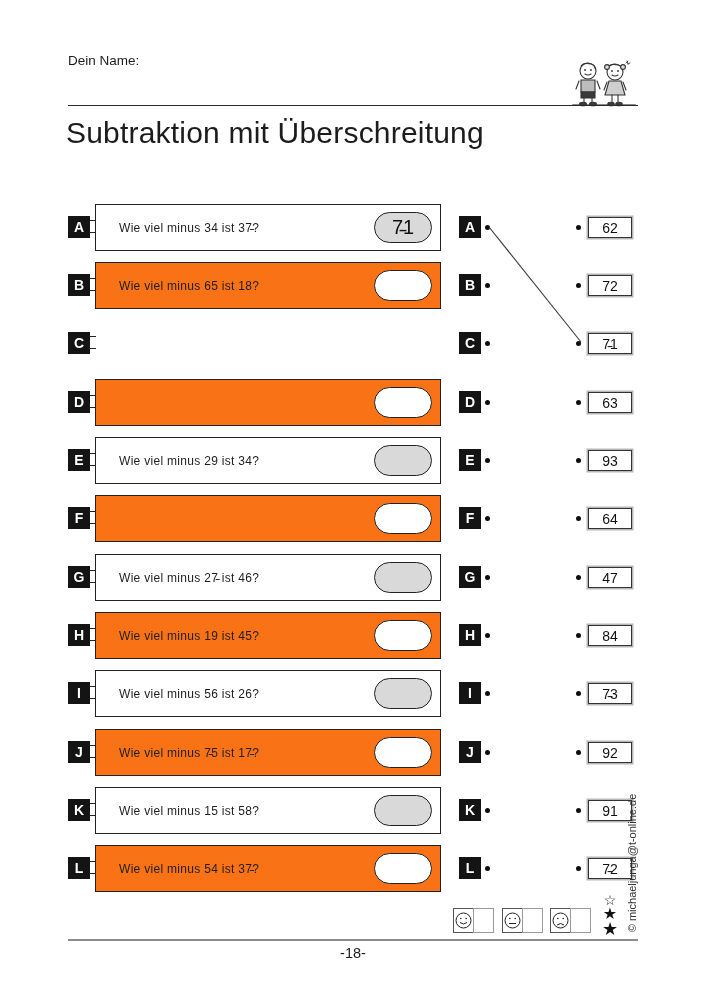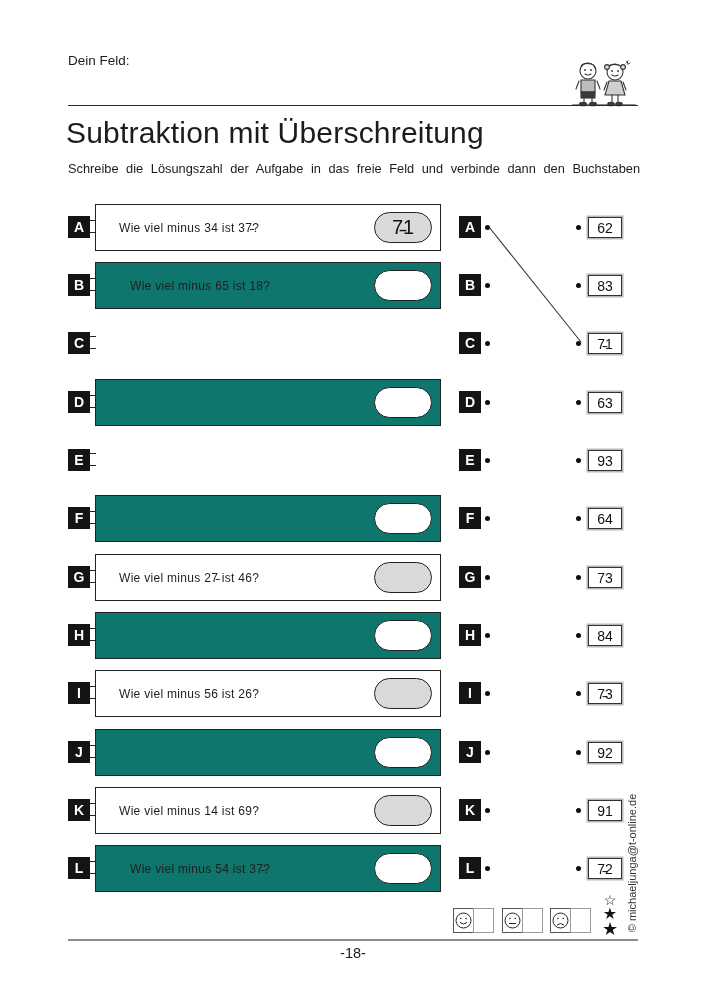--- a/index.html
+++ b/index.html
@@ -16,30 +16,30 @@
   .instr1{text-align:justify;text-align-last:justify;}
 
   .chip{width:22px;height:22px;background:#141414;color:#fff;font-weight:bold;font-size:14px;
         display:flex;align-items:center;justify-content:center;box-sizing:border-box;}
   .task-row{position:absolute;left:68px;height:47px;width:560px;}
   .chip-l{position:absolute;left:0;top:12px;}
   .tab{position:absolute;left:21px;top:16px;width:7px;height:13px;
        border-top:1.5px solid #222;border-bottom:1.5px solid #222;box-sizing:border-box;}
   .task-box{position:absolute;left:27px;top:0;width:346px;height:47px;border:1.3px solid #222;
             background:#fff;box-sizing:border-box;display:flex;align-items:center;}
-  .task-box.shaded{background:#0f766e;padding-left:11px;}
+  .task-box.shaded{background:#f97316;}
   .q{font-size:12px;padding-left:23px;color:#1e1e1e;letter-spacing:0.3px;white-space:nowrap;}
   .oval{position:absolute;right:8px;top:7px;width:58px;height:31px;border:1.3px solid #222;
         border-radius:16px;background:#d9d9d9;box-sizing:border-box;
         display:flex;align-items:center;justify-content:center;font-size:20px;color:#111;}
   .oval.white{background:#fff;}
 
   .match-row{position:absolute;left:459px;height:47px;width:175px;}
   .dot{position:absolute;width:5px;height:5px;border-radius:50%;background:#0e0e0e;}
-  .num-box{position:absolute;left:129px;top:13px;width:34px;height:21px;background:#fff;
+  .num-box{position:absolute;left:129px;top:13px;width:44px;height:21px;background:#fff;
            border:1px solid #333;box-shadow:0 0 0 1.5px #b8b8b8;box-sizing:border-box;
            display:flex;align-items:center;justify-content:center;font-size:14px;color:#111;}
 
   .overlay{left:0;top:0;pointer-events:none;}
 
   .feedback{left:453px;top:908px;height:26px;width:145px;}
   .fb-group{position:absolute;top:0;height:26px;}
   .fb-face,.fb-check{position:absolute;top:0;width:21px;height:25px;box-sizing:border-box;background:#fff;}
   .fb-face{left:0;border:1.2px solid #555;}
   .fb-check{left:20px;border:1.2px solid #9a9a9a;}
@@ -51,21 +51,21 @@
   .bottom-rule{left:68px;top:939px;width:570px;border-top:2px solid #8d8d8d;}
   .page-number{left:68px;top:945px;width:570px;text-align:center;font-size:14.5px;color:#1c1c1c;}
   .copyright{left:632px;top:863px;transform:translate(-50%,-50%) rotate(-90deg);
              white-space:nowrap;font-size:11px;color:#333;}
 </style>
 </head>
 <body>
 
 <div class="page">
 
-  <div class="abs name-label">Dein Feld:</div>
+  <div class="abs name-label">Dein Name:</div>
 
   <svg class="abs kids" width="66" height="48" viewBox="0 0 66 48">
     <g stroke="#333" stroke-width="1.1" fill="none" stroke-linecap="round">
       <line x1="2" y1="46" x2="64" y2="46" stroke="#888" stroke-width="2"></line>
 
       <circle cx="17" cy="12" r="8" fill="#fff"></circle>
       <path d="M10 7 Q13 3 20 5 Q24 6 24 9" fill="none"></path>
       <circle cx="14" cy="11" r="0.9" fill="#333" stroke="none"></circle>
       <circle cx="20" cy="11" r="0.9" fill="#333" stroke="none"></circle>
       <path d="M14 15 Q17 17 20 15"></path>
@@ -90,21 +90,20 @@
       <ellipse cx="40" cy="45" rx="3.2" ry="1.8" fill="#3a3a3a"></ellipse>
       <ellipse cx="48" cy="45" rx="3.2" ry="1.8" fill="#3a3a3a"></ellipse>
     </g>
   </svg>
 
   <div class="abs header-rule"></div>
 
   <h1 class="abs page-title">Subtraktion mit Überschreitung</h1>
 
   <div class="abs instructions">
-    <div class="instr1">Schreibe die Lösungszahl der Aufgabe in das freie Feld und verbinde dann den Buchstaben</div>
   </div>
 
   <div id="tasks">
       <div class="task-row" style="top: 204px;">
         <div class="chip chip-l">A</div>
         <div class="tab"></div>
         <div class="task-box">
           <span class="q x7">Wie viel minus 34 ist 37̵?</span>
           <span class="oval x7">7̵1</span>
         </div>
@@ -124,63 +123,69 @@
       <div class="task-row" style="top: 379px;">
         <div class="chip chip-l">D</div>
         <div class="tab"></div>
         <div class="task-box shaded">
           <span class="oval x7 white"></span>
         </div>
       </div>
       <div class="task-row" style="top: 437px;">
         <div class="chip chip-l">E</div>
         <div class="tab"></div>
+        <div class="task-box">
+          <span class="q x7">Wie viel minus 29 ist 34?</span>
+          <span class="oval x7"></span>
+        </div>
       </div>
       <div class="task-row" style="top: 495px;">
         <div class="chip chip-l">F</div>
         <div class="tab"></div>
         <div class="task-box shaded">
           <span class="oval x7 white"></span>
         </div>
       </div>
       <div class="task-row" style="top: 554px;">
         <div class="chip chip-l">G</div>
         <div class="tab"></div>
         <div class="task-box">
           <span class="q x7">Wie viel minus 27̵ ist 46?</span>
           <span class="oval x7"></span>
         </div>
       </div>
       <div class="task-row" style="top: 612px;">
         <div class="chip chip-l">H</div>
         <div class="tab"></div>
         <div class="task-box shaded">
+          <span class="q x7">Wie viel minus 19 ist 45?</span>
           <span class="oval x7 white"></span>
         </div>
       </div>
       <div class="task-row" style="top: 670px;">
         <div class="chip chip-l">I</div>
         <div class="tab"></div>
         <div class="task-box">
           <span class="q x7">Wie viel minus 56 ist 26?</span>
           <span class="oval x7"></span>
         </div>
       </div>
       <div class="task-row" style="top: 729px;">
         <div class="chip chip-l">J</div>
         <div class="tab"></div>
         <div class="task-box shaded">
+          <span class="q x7">Wie viel minus 7̵5 ist 17̵?</span>
           <span class="oval x7 white"></span>
         </div>
       </div>
       <div class="task-row" style="top: 787px;">
         <div class="chip chip-l">K</div>
         <div class="tab"></div>
         <div class="task-box">
-          <span class="q x7">Wie viel minus 14 ist 69?</span>
+          <span class="q x7">Wie viel minus 15 ist 58?</span>
           <span class="oval x7"></span>
         </div>
       </div>
       <div class="task-row" style="top: 845px;">
         <div class="chip chip-l">L</div>
         <div class="tab"></div>
         <div class="task-box shaded">
           <span class="q x7">Wie viel minus 54 ist 37̵?</span>
           <span class="oval x7 white"></span>
         </div>
@@ -190,21 +195,21 @@
       <div class="match-row" style="top: 204px;">
         <div class="chip" style="position:absolute;left:0;top:12px">A</div>
         <span class="dot" style="left:26px;top:21px"></span>
         <span class="dot" style="left:117px;top:21px"></span>
         <div class="num-box x7">62</div>
       </div>
       <div class="match-row" style="top: 262px;">
         <div class="chip" style="position:absolute;left:0;top:12px">B</div>
         <span class="dot" style="left:26px;top:21px"></span>
         <span class="dot" style="left:117px;top:21px"></span>
-        <div class="num-box x7">83</div>
+        <div class="num-box x7">72</div>
       </div>
       <div class="match-row" style="top: 320px;">
         <div class="chip" style="position:absolute;left:0;top:12px">C</div>
         <span class="dot" style="left:26px;top:21px"></span>
         <span class="dot" style="left:117px;top:21px"></span>
         <div class="num-box x7">7̵1</div>
       </div>
       <div class="match-row" style="top: 379px;">
         <div class="chip" style="position:absolute;left:0;top:12px">D</div>
         <span class="dot" style="left:26px;top:21px"></span>
@@ -220,21 +225,21 @@
       <div class="match-row" style="top: 495px;">
         <div class="chip" style="position:absolute;left:0;top:12px">F</div>
         <span class="dot" style="left:26px;top:21px"></span>
         <span class="dot" style="left:117px;top:21px"></span>
         <div class="num-box x7">64</div>
       </div>
       <div class="match-row" style="top: 554px;">
         <div class="chip" style="position:absolute;left:0;top:12px">G</div>
         <span class="dot" style="left:26px;top:21px"></span>
         <span class="dot" style="left:117px;top:21px"></span>
-        <div class="num-box x7">73</div>
+        <div class="num-box x7">47</div>
       </div>
       <div class="match-row" style="top: 612px;">
         <div class="chip" style="position:absolute;left:0;top:12px">H</div>
         <span class="dot" style="left:26px;top:21px"></span>
         <span class="dot" style="left:117px;top:21px"></span>
         <div class="num-box x7">84</div>
       </div>
       <div class="match-row" style="top: 670px;">
         <div class="chip" style="position:absolute;left:0;top:12px">I</div>
         <span class="dot" style="left:26px;top:21px"></span>

